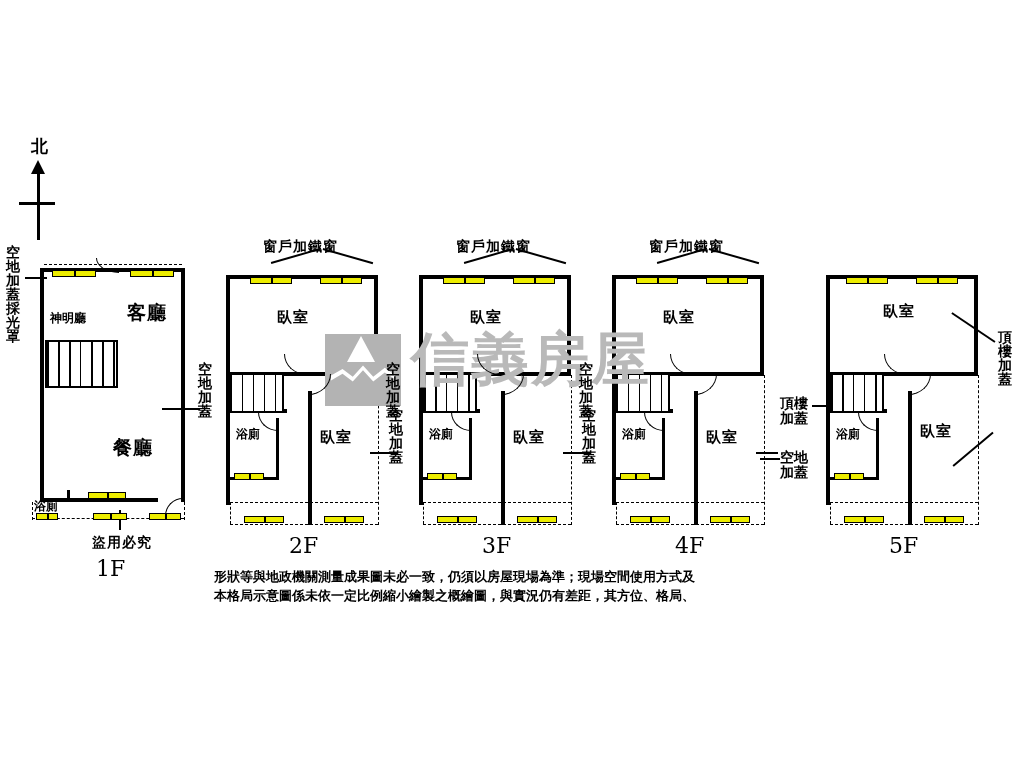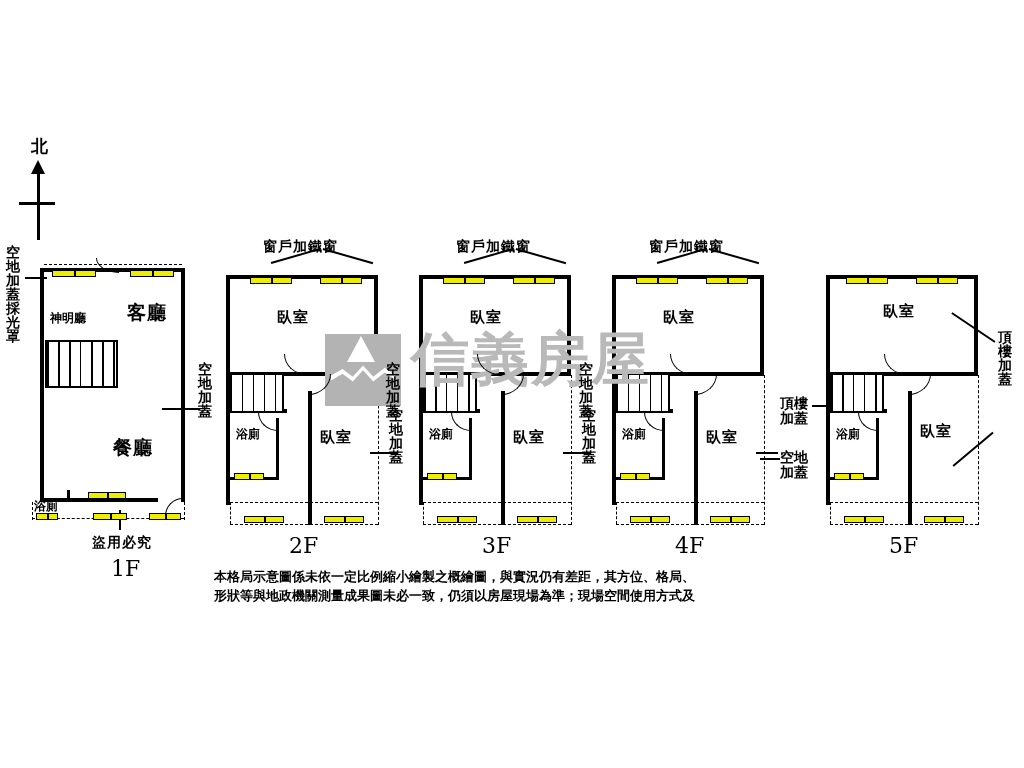--- a/index.html
+++ b/index.html
@@ -147,21 +147,21 @@
       <span>空</span>
       <span>地</span>
       <span>加</span>
       <span>蓋</span>
     </div>
     <div class="thin" style="left:162px;top:408px;width:38px;height:1.5px;"></div>
 
     <div class="lbl anno" style="left:92px;top:534px;">盜用必究</div>
     <div class="thin" style="left:119px;top:510px;width:1.5px;height:20px;"></div>
 
-    <div class="lbl floor" style="left:111px;top:556px;text-align:right;">1F</div>
+    <div class="lbl floor" style="left:96px;top:556px;text-align:right;">1F</div>
   </div>
 
   <div>
 
     <div class="wall" style="left:226px;top:275px;width:4px;height:230px;"></div>
     <div class="wall" style="left:226px;top:275px;width:152px;height:4px;"></div>
     <div class="wall" style="left:374px;top:275px;width:4px;height:100px;"></div>
 
     <div class="wall" style="left:226px;top:372px;width:152px;height:4px;"></div>
 
@@ -374,17 +374,17 @@
       <span>蓋</span>
     </div>
 
     <div class="thin" style="left:952px;top:312px;width:52px;height:1.5px;transform:rotate(34deg);transform-origin:left center;"></div>
     <div class="thin" style="left:953px;top:465px;width:52px;height:1.5px;transform:rotate(-40deg);transform-origin:left center;"></div>
 
     <div class="lbl floor" style="left:889px;top:533px;">5F</div>
   </div>
 
   <div class="disc">
+    <div>形狀等與地政機關測量成果圖未必一致，仍須以房屋現場為準；現場空間使用方式及</div>
     <div>本格局示意圖係未依一定比例縮小繪製之概繪圖，與實況仍有差距，其方位、格局、</div>
-    <div>形狀等與地政機關測量成果圖未必一致，仍須以房屋現場為準；現場空間使用方式及</div>
   </div>
 
 </div>
 
 </body></html>

